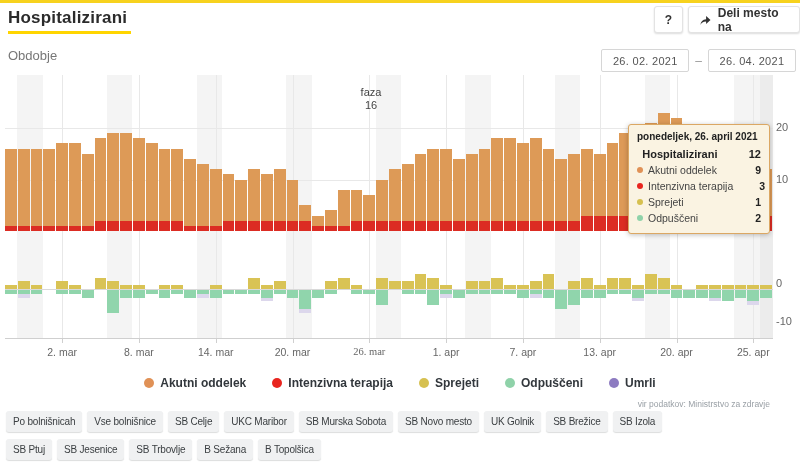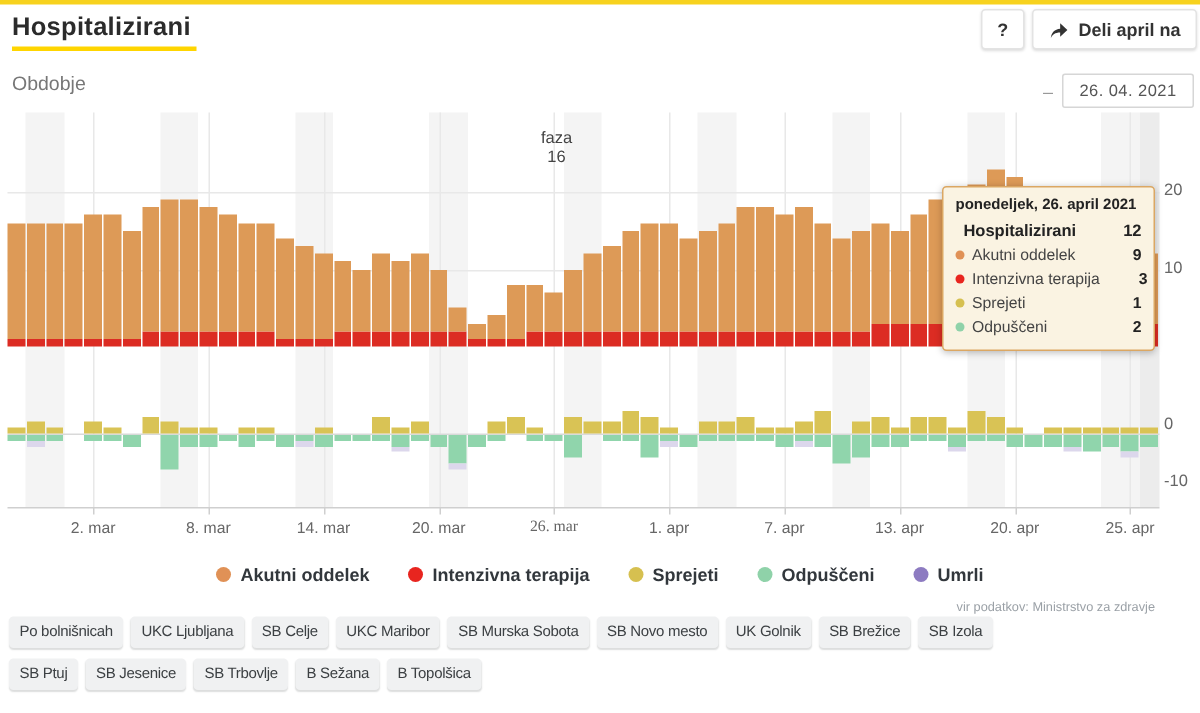--- a/index.html
+++ b/index.html
@@ -82,28 +82,29 @@
 <div class="abs" id="topstrip"></div>
 
 <div class="abs" id="page-title">Hospitalizirani</div>
 <div class="abs btn" id="help-btn">
   <span>?</span>
 </div>
 <div class="abs btn" id="share-btn">
   <svg width="14" height="14" viewBox="0 0 18 18">
     <path d="M10 3.2 16.2 9 10 14.8v-3.6C5.6 11.2 3.4 13 2 16c.4-4.6 3.2-7.6 8-8V3.2z" fill="#333"></path>
   </svg>
-  <span>Deli april na</span>
+  <span>Deli mesto na</span>
 </div>
 
 <div class="abs" id="controls">
   <span class="lbl">Obdobje</span>
 </div>
 
 <div class="abs" id="dates">
+  <span class="datebox">26. 02. 2021</span>
   <span id="date-sep">–</span>
   <span class="datebox">26. 04. 2021</span>
 </div>
 
 <div class="abs" id="chart-layer">
     <div class="band abs" style="left: 17.3px; top: 75px; width: 25.6px; height: 263px;"></div>
     <div class="band abs" style="left: 106.9px; top: 75px; width: 25.6px; height: 263px;"></div>
     <div class="band abs" style="left: 196.5px; top: 75px; width: 25.6px; height: 263px;"></div>
     <div class="band abs" style="left: 286.1px; top: 75px; width: 25.6px; height: 263px;"></div>
     <div class="band abs" style="left: 375.7px; top: 75px; width: 25.6px; height: 263px;"></div>
@@ -677,21 +678,21 @@
     <div class="leg-item">
       <div class="leg-dot" style="background: rgb(141, 123, 193);"></div>
       <div>Umrli</div>
     </div>
   </div>
 
 <div class="abs" id="source">vir podatkov: Ministrstvo za zdravje</div>
 
 <div class="abs hrow" id="hrow1">
     <div class="hbtn">Po bolnišnicah</div>
-    <div class="hbtn">UKC Ljubljana</div>
+    <div class="hbtn">Vse bolnišnice</div>
     <div class="hbtn">SB Celje</div>
     <div class="hbtn">UKC Maribor</div>
     <div class="hbtn">SB Murska Sobota</div>
     <div class="hbtn">SB Novo mesto</div>
     <div class="hbtn">UK Golnik</div>
     <div class="hbtn">SB Brežice</div>
     <div class="hbtn">SB Izola</div>
   </div>
 <div class="abs hrow" id="hrow2">
     <div class="hbtn">SB Ptuj</div>

